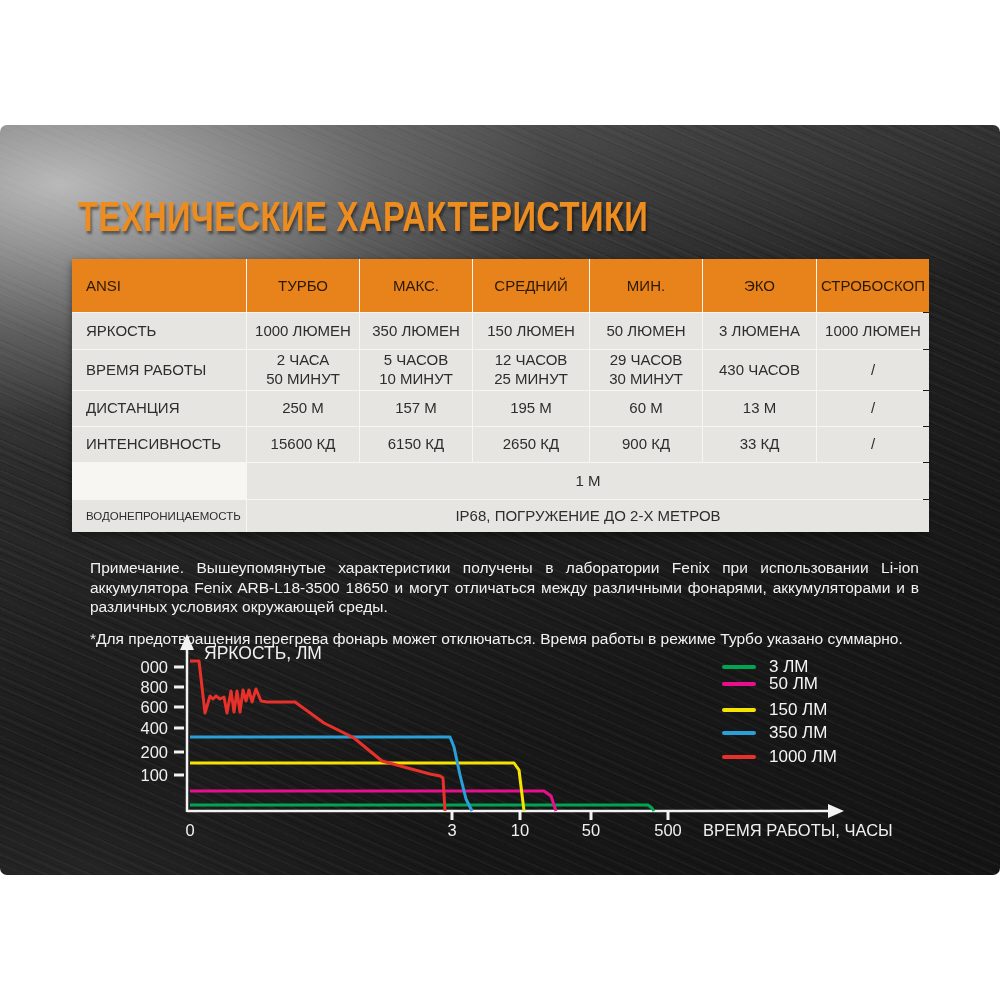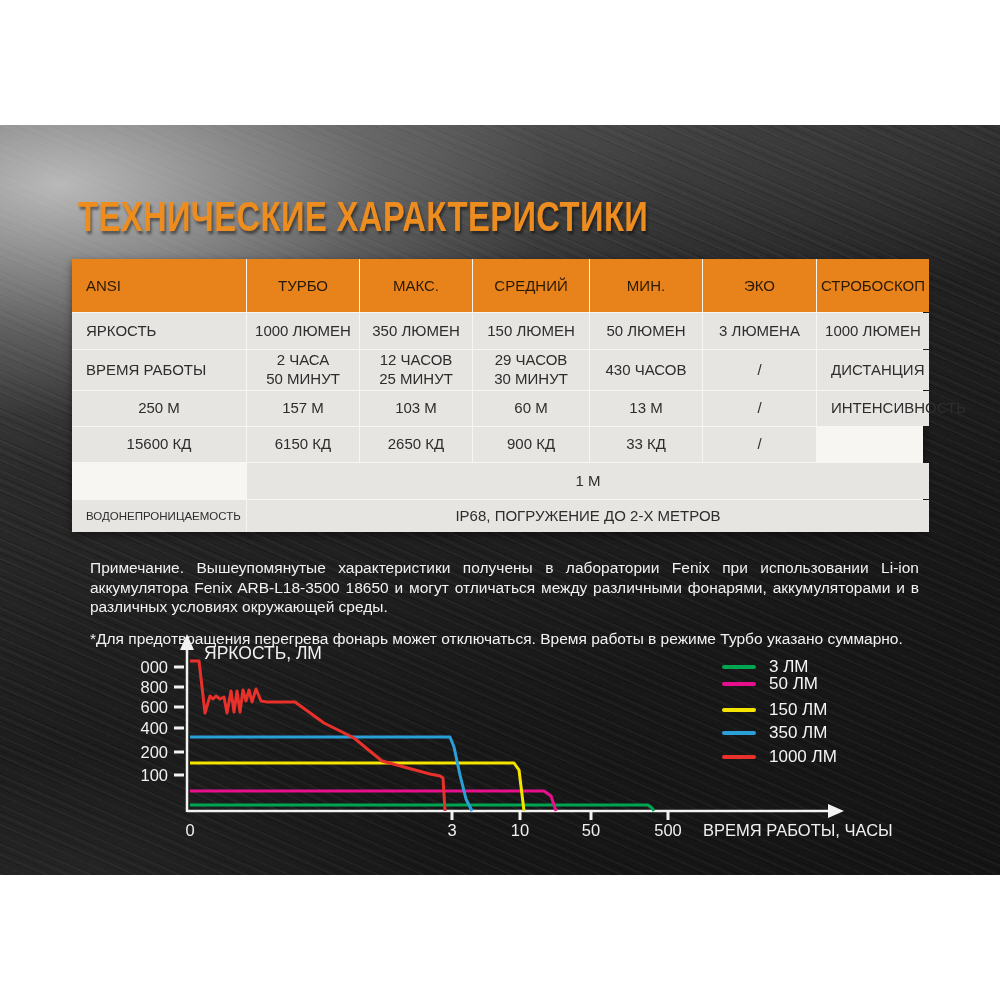--- a/index.html
+++ b/index.html
@@ -7,20 +7,21 @@
 
   .slate{
     position:absolute;left:0;top:125px;width:1000px;height:750px;
     background:
       radial-gradient(ellipse 760px 360px at 6% 8%, rgba(205,205,205,.85), rgba(140,140,140,.45) 42%, rgba(85,85,85,.18) 65%, rgba(0,0,0,0) 80%),
       radial-gradient(ellipse 1100px 260px at 50% 0%, rgba(120,120,120,.30), rgba(0,0,0,0) 72%),
       radial-gradient(ellipse 500px 160px at 8% 100%, rgba(120,120,120,.12), rgba(0,0,0,0) 75%),
       repeating-linear-gradient(24deg, rgba(255,255,255,.030) 0 2px, rgba(0,0,0,0) 2px 9px),
       repeating-linear-gradient(203deg, rgba(0,0,0,.20) 0 1px, rgba(0,0,0,0) 1px 7px),
       linear-gradient(158deg, #4a4a4a 0%, #2e2e2e 26%, #202020 48%, #181818 70%, #141414 100%);
+    border-radius: 7px;
   }
 
   .page-title{
     position:absolute;left:78px;top:68px;margin:0;
     font-size:42px;font-weight:700;color:#ed8c1f;letter-spacing:.5px;
     transform:scaleX(.78);transform-origin:left center;white-space:nowrap;
     text-shadow:2px 3px 3px rgba(0,0,0,.45);
   }
 
   
@@ -94,31 +95,33 @@
     <div class="cell">1000 ЛЮМЕН</div>
     <div class="cell">350 ЛЮМЕН</div>
     <div class="cell">150 ЛЮМЕН</div>
     <div class="cell">50 ЛЮМЕН</div>
     <div class="cell">3 ЛЮМЕНА</div>
     <div class="cell">1000 ЛЮМЕН</div>
 
     <div class="cell label">ВРЕМЯ РАБОТЫ</div>
     <div class="cell">2 ЧАСА
 50 МИНУТ</div>
+    <div class="cell">5 ЧАСОВ
+10 МИНУТ</div>
     <div class="cell">12 ЧАСОВ
 25 МИНУТ</div>
     <div class="cell">29 ЧАСОВ
 30 МИНУТ</div>
     <div class="cell">430 ЧАСОВ</div>
     <div class="cell">/</div>
 
     <div class="cell label">ДИСТАНЦИЯ</div>
     <div class="cell">250 М</div>
     <div class="cell">157 М</div>
-    <div class="cell">103 М</div>
+    <div class="cell">195 М</div>
     <div class="cell">60 М</div>
     <div class="cell">13 М</div>
     <div class="cell">/</div>
 
     <div class="cell label">ИНТЕНСИВНОСТЬ</div>
     <div class="cell">15600 КД</div>
     <div class="cell">6150 КД</div>
     <div class="cell">2650 КД</div>
     <div class="cell">900 КД</div>
     <div class="cell">33 КД</div>

